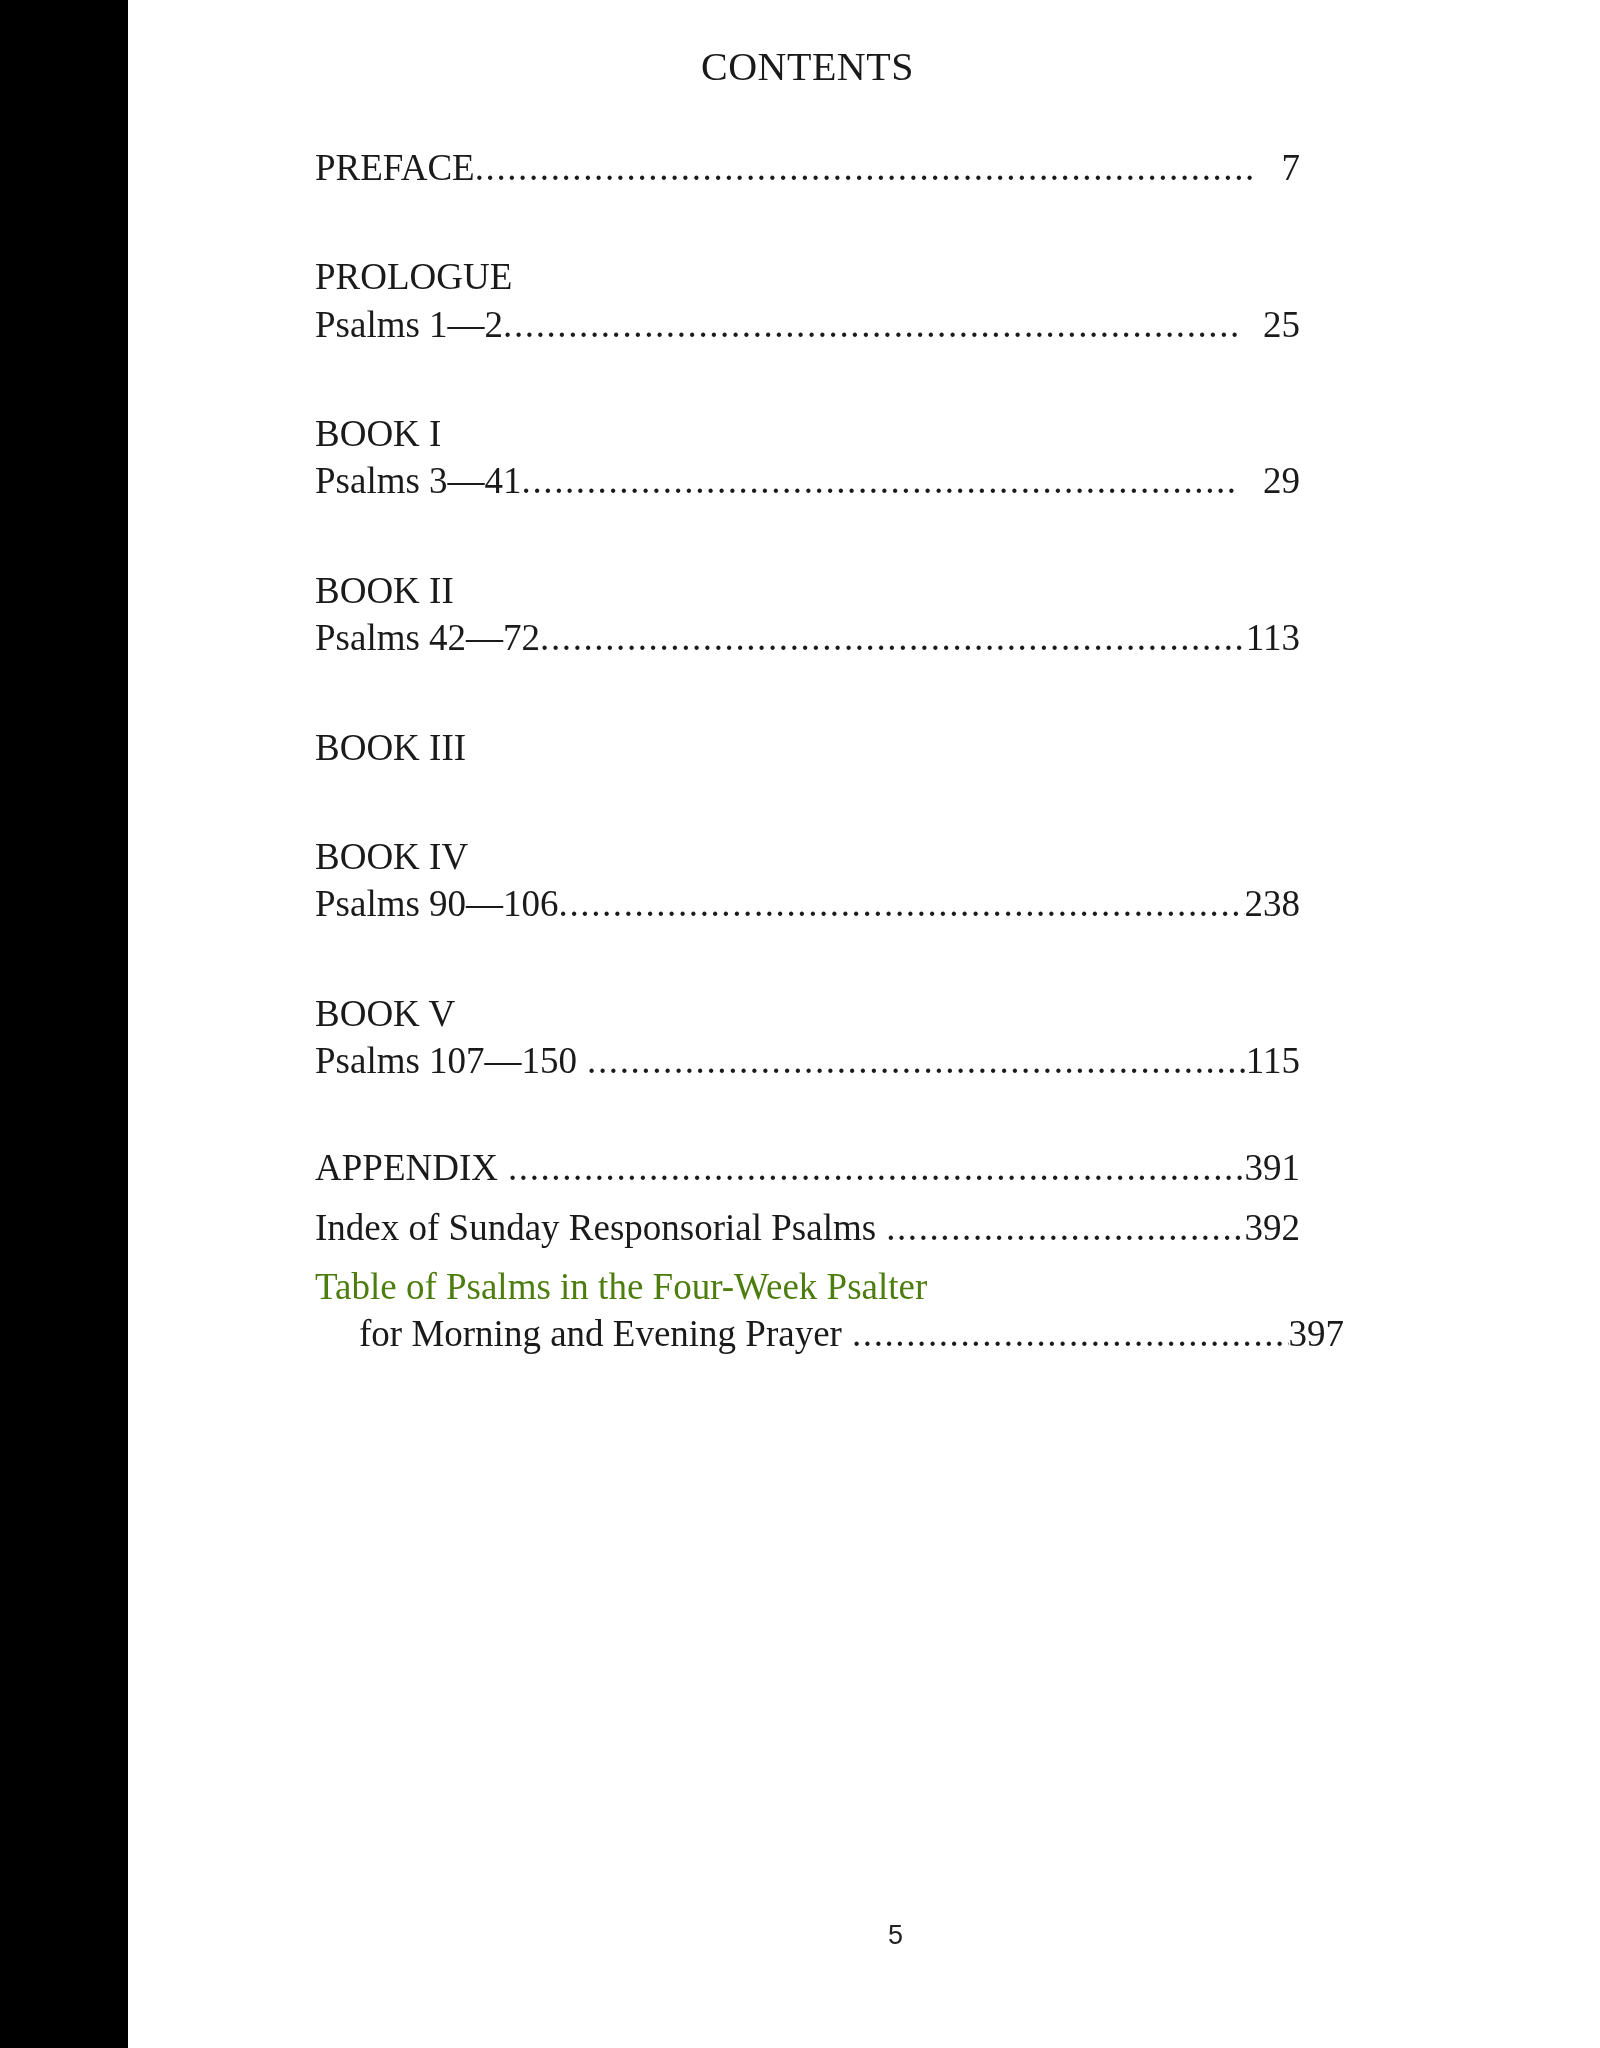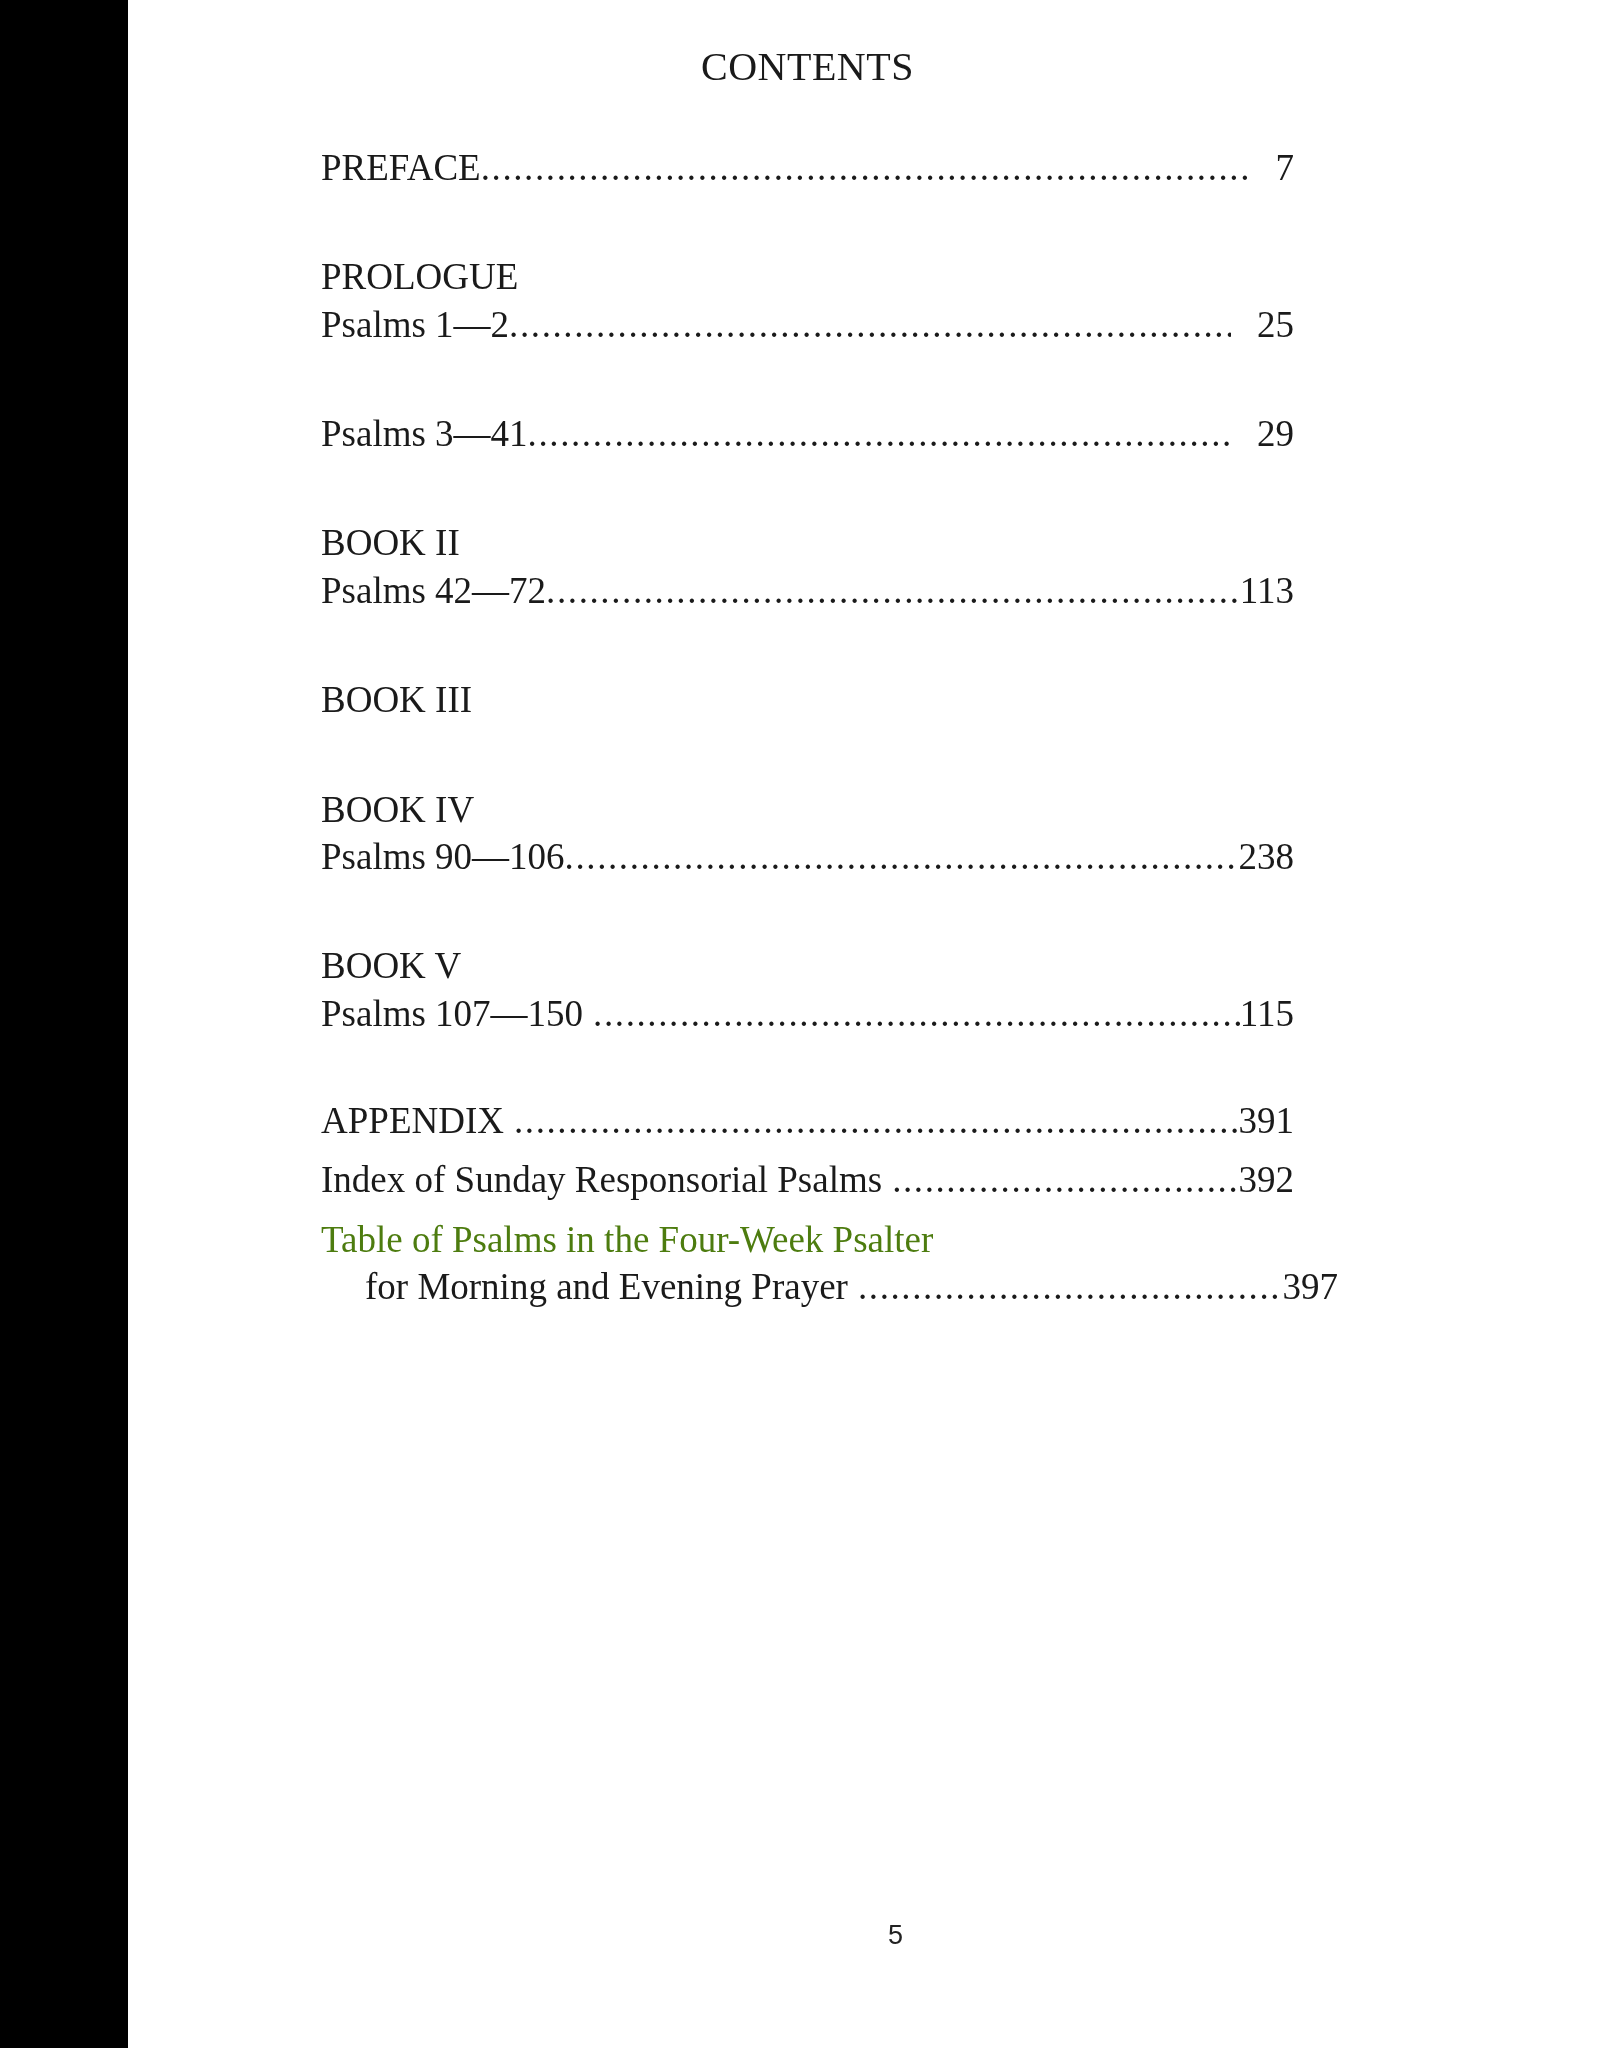--- a/index.html
+++ b/index.html
@@ -35,21 +35,21 @@
     text-align: center;
     font-size: 40px;
     letter-spacing: 0.5px;
     color: #1a1a1a;
     padding-top: 47px;
     line-height: 1;
     font-weight: normal;
     margin: 0;
   }
   .toc-list {
-    margin: 14px;
+    margin: 8px;
     padding: 0;
     list-style: none;
   }
   
   .entry {
     margin-top: 62px;
   }
   .entry.first {
     margin-top: 57px;
   }
@@ -140,20 +140,21 @@
       <div class="entry">
         <div class="entry-heading">PROLOGUE</div>
         <div class="leader-row gap-wide">
           <span class="leader-label">Psalms 1—2</span>
           <span class="leader-dots"></span>
           <span class="leader-page">25</span>
         </div>
       </div>
 
       <div class="entry">
+        <div class="entry-heading">BOOK I</div>
         <div class="leader-row gap-wide">
           <span class="leader-label">Psalms 3—41</span>
           <span class="leader-dots"></span>
           <span class="leader-page">29</span>
         </div>
       </div>
 
       <div class="entry">
         <div class="entry-heading">BOOK II</div>
         <div class="leader-row gap-none">

